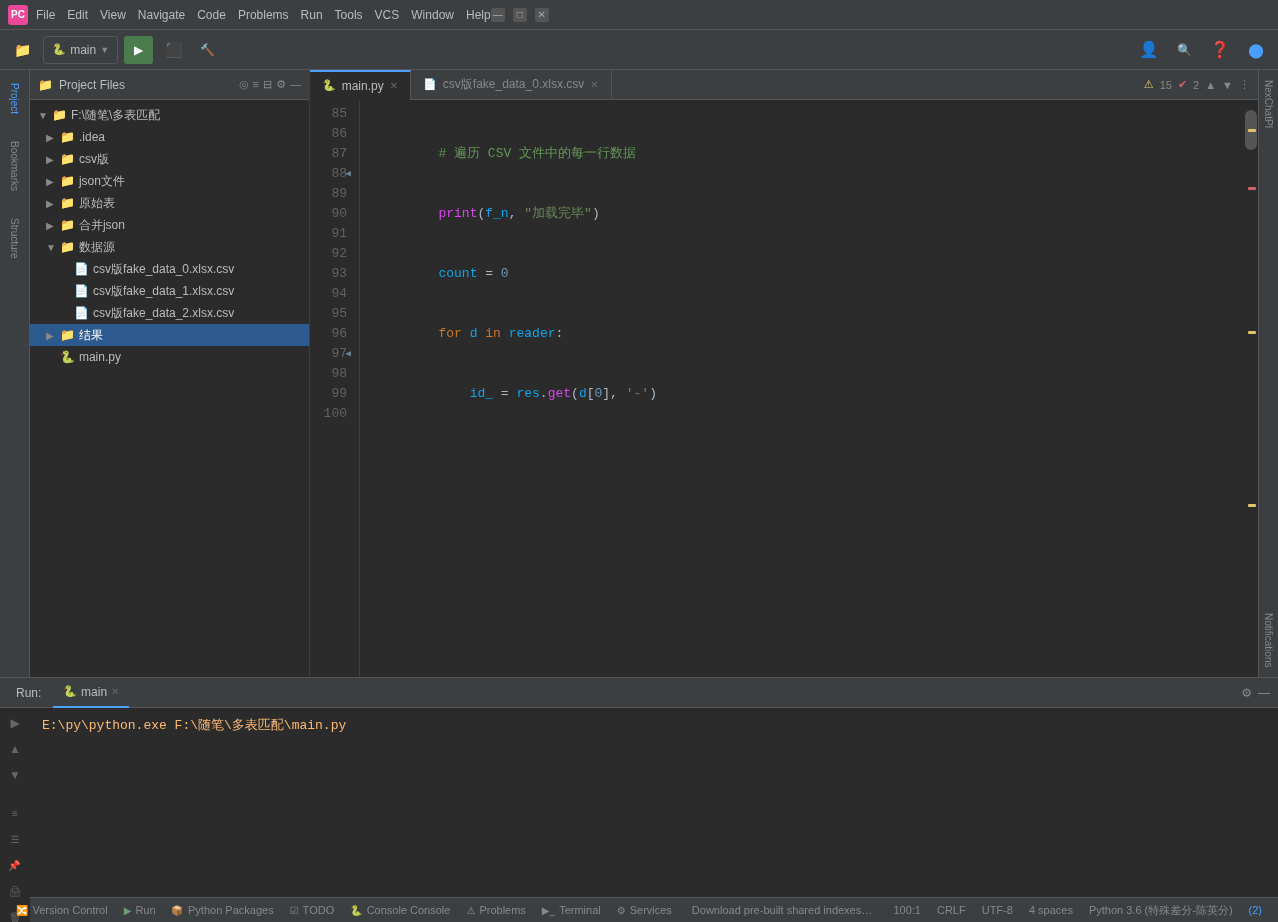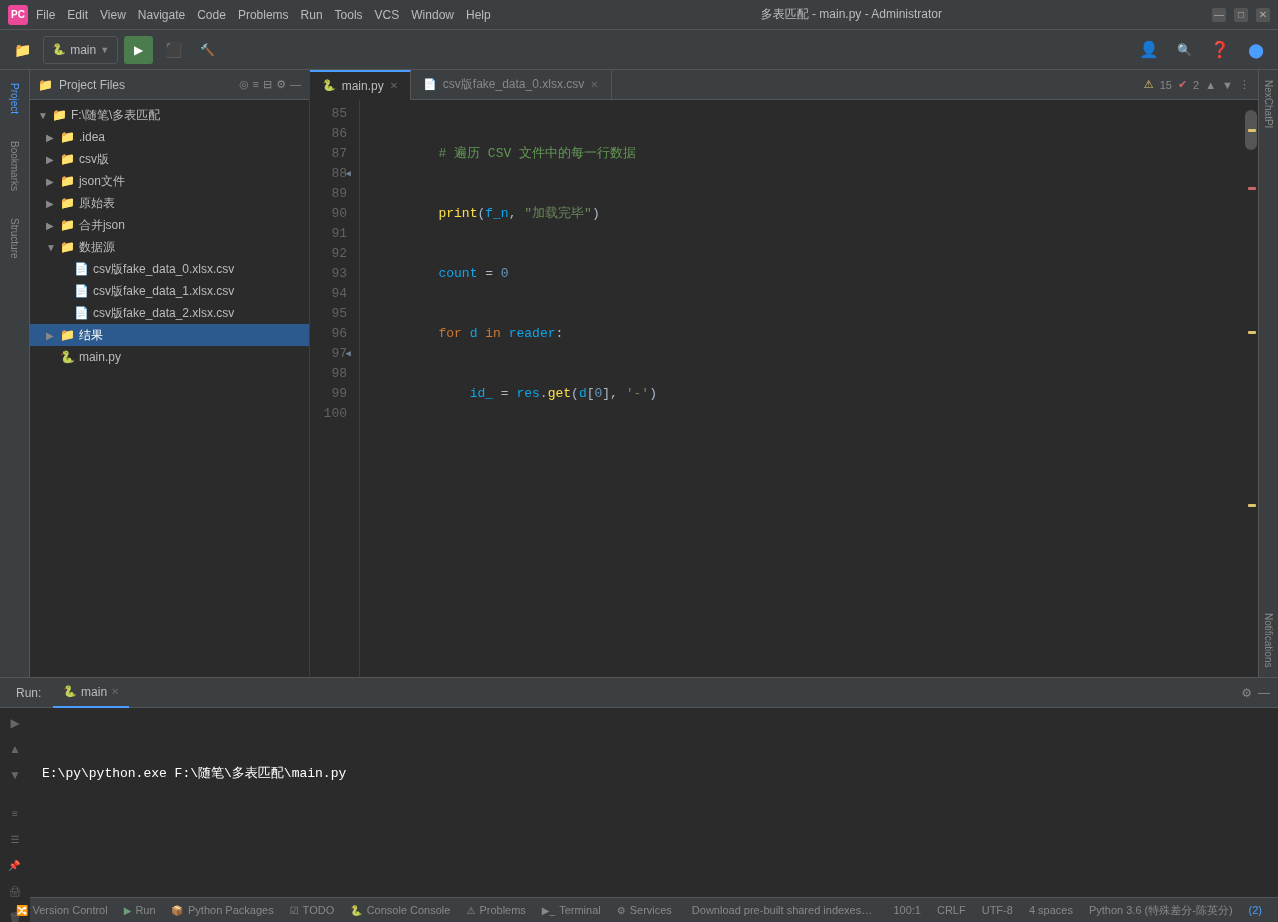--- a/index.html
+++ b/index.html
@@ -134,21 +134,21 @@
     #code-content {
       flex: 1;
       padding: 4px 16px;
       line-height: 20px;
       overflow-y: auto;
       white-space: pre;
       color: #a9b7c6;
     }
     #code-content .kw { color: #cc7832; }
     #code-content .str { color: #6a8759; }
-    #code-content .fn { color: #fde047; }
+    #code-content .fn { color: #d946ef; }
     #code-content .comment { color: #629755; }
     #code-content .num { color: #6897bb; }
     #code-content .var { color: #0ea5e9; }
 
     
     #sidebar-right {
       width: 20px;
       background: #3c3f41;
       border-left: 1px solid #555;
       display: flex;
@@ -208,21 +208,21 @@
     }
     .term-icon { width: 22px; height: 22px; display: flex; align-items: center; justify-content: center; color: #666; font-size: 12px; cursor: pointer; }
     #terminal-output {
       flex: 1;
       padding: 8px 12px;
       font-family: 'Consolas', 'Courier New', monospace;
       font-size: 13px;
       color: #a9b7c6;
       line-height: 20px;
     }
-    #terminal-output .cmd { color: #ffffff; margin-top: 48px; }
+    #terminal-output .cmd { color: #fdba74; }
     #terminal-output .success { color: #a9b7c6; }
 
     
     #statusbar {
       height: 25px;
       background: #3c3f41;
       display: flex;
       align-items: center;
       padding: 0 8px;
       font-size: 11px;
@@ -251,21 +251,20 @@
     <span>View</span>
     <span>Navigate</span>
     <span>Code</span>
     <span>Problems</span>
     <span>Run</span>
     <span>Tools</span>
     <span>VCS</span>
     <span>Window</span>
     <span>Help</span>
   </div>
-  <div class="title">多表匹配 - main.py - Administrator</div>
   <div class="winbtns">
     <div class="winbtn">—</div>
     <div class="winbtn">□</div>
     <div class="winbtn">✕</div>
   </div>
 </div>
 
 <div id="toolbar">
   <div class="toolbar-item" style="color:#888; font-size:14px;">📁</div>
   <div class="run-config">

